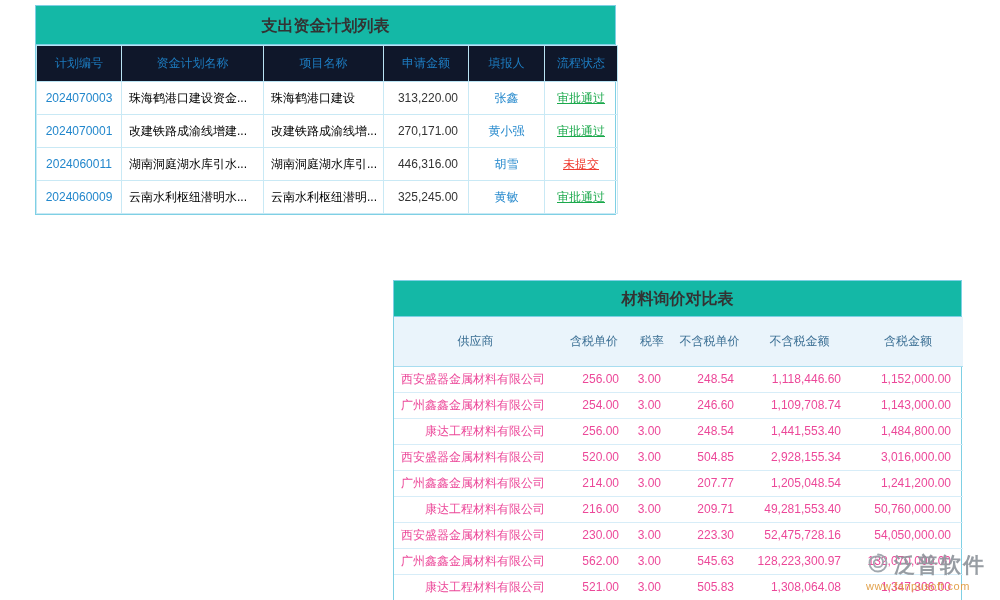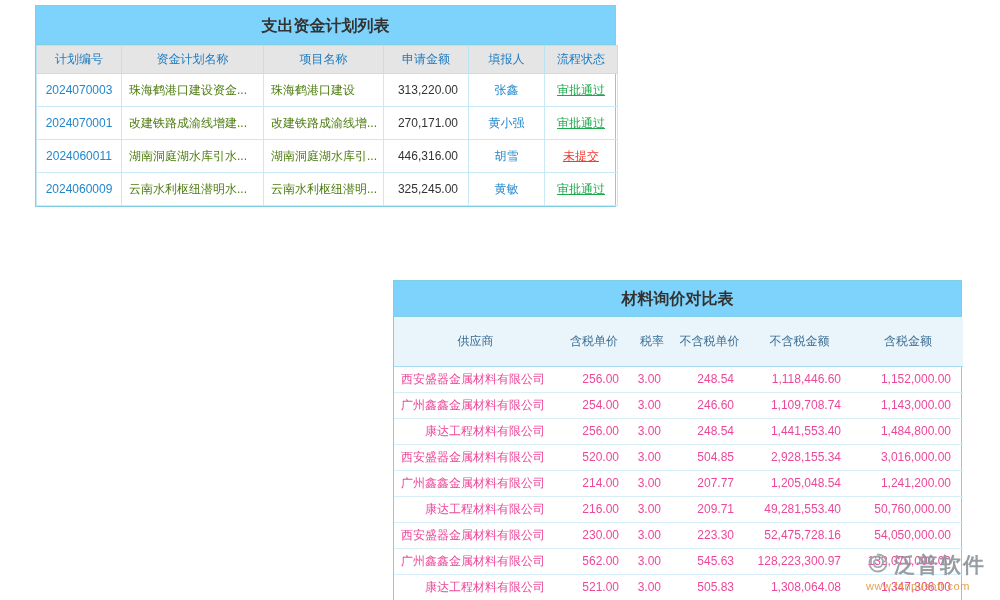--- a/index.html
+++ b/index.html
@@ -5,34 +5,34 @@
   * { margin:0; padding:0; box-sizing:border-box; }
   html,body { width:1000px; height:600px; }
   body {
     position:relative; overflow:hidden; background:#ffffff;
     font-family:"Liberation Sans","DejaVu Sans",sans-serif;
   }
   .panel { position:absolute; background:#ffffff; border:1px solid #7fd0e4; }
   .panel1 { left:35px; top:5px;  width:581px; }
   .panel2 { left:393px; top:280px; width:569px; box-shadow:0 0 0 1px rgba(255,255,255,.6); }
   .panel-title {
-    background:#7dd3fc; border-bottom:1px solid #7fd0e4;
+    background:#14b8a6; border-bottom:1px solid #7fd0e4;
     text-align:center; font-weight:bold; font-size:16px; color:#333333;
   }
   .panel1 .panel-title { height:39px; line-height:39px; }
   .panel2 .panel-title { height:36px; line-height:36px; }
   table { border-collapse:collapse; width:100%; table-layout:fixed; font-size:12px; }
   
   .panel1 th {
-    height:28px; background:#e5e5e5; color:#1d7cc0; font-weight:normal;
+    height:36px; background:#0f172a; color:#1d7cc0; font-weight:normal;
     border:1px solid #b9e3f3; text-align:center;margin-left:22px;
   }
   .panel1 td { height:33px; border:1px solid #c9e9f5; overflow:hidden; white-space:nowrap; }
   .c-id     { color:#2287cc; text-align:center; }
-  .c-link   { color:#4d7c0f; text-align:left; padding-left:7px; }
+  .c-link   { color:#000000; text-align:left; padding-left:7px; }
   .c-amount { color:#333333; text-align:right; padding-right:10px; }
   .c-person { color:#2287cc; text-align:center; }
   .c-status { text-align:center; text-decoration:underline; color:#1ba94c; }
   .c-status.approved { color:#1ba94c; }
   .c-status.pending  { color:#ef3b30; }
   
   .panel2 th {
     height:49px; background:#eaf4fb; color:#3b6f94; font-weight:normal;
     border-bottom:1px solid #a8ddf0; text-align:center; padding:14px 6px;
     white-space:normal; line-height:1.25;

